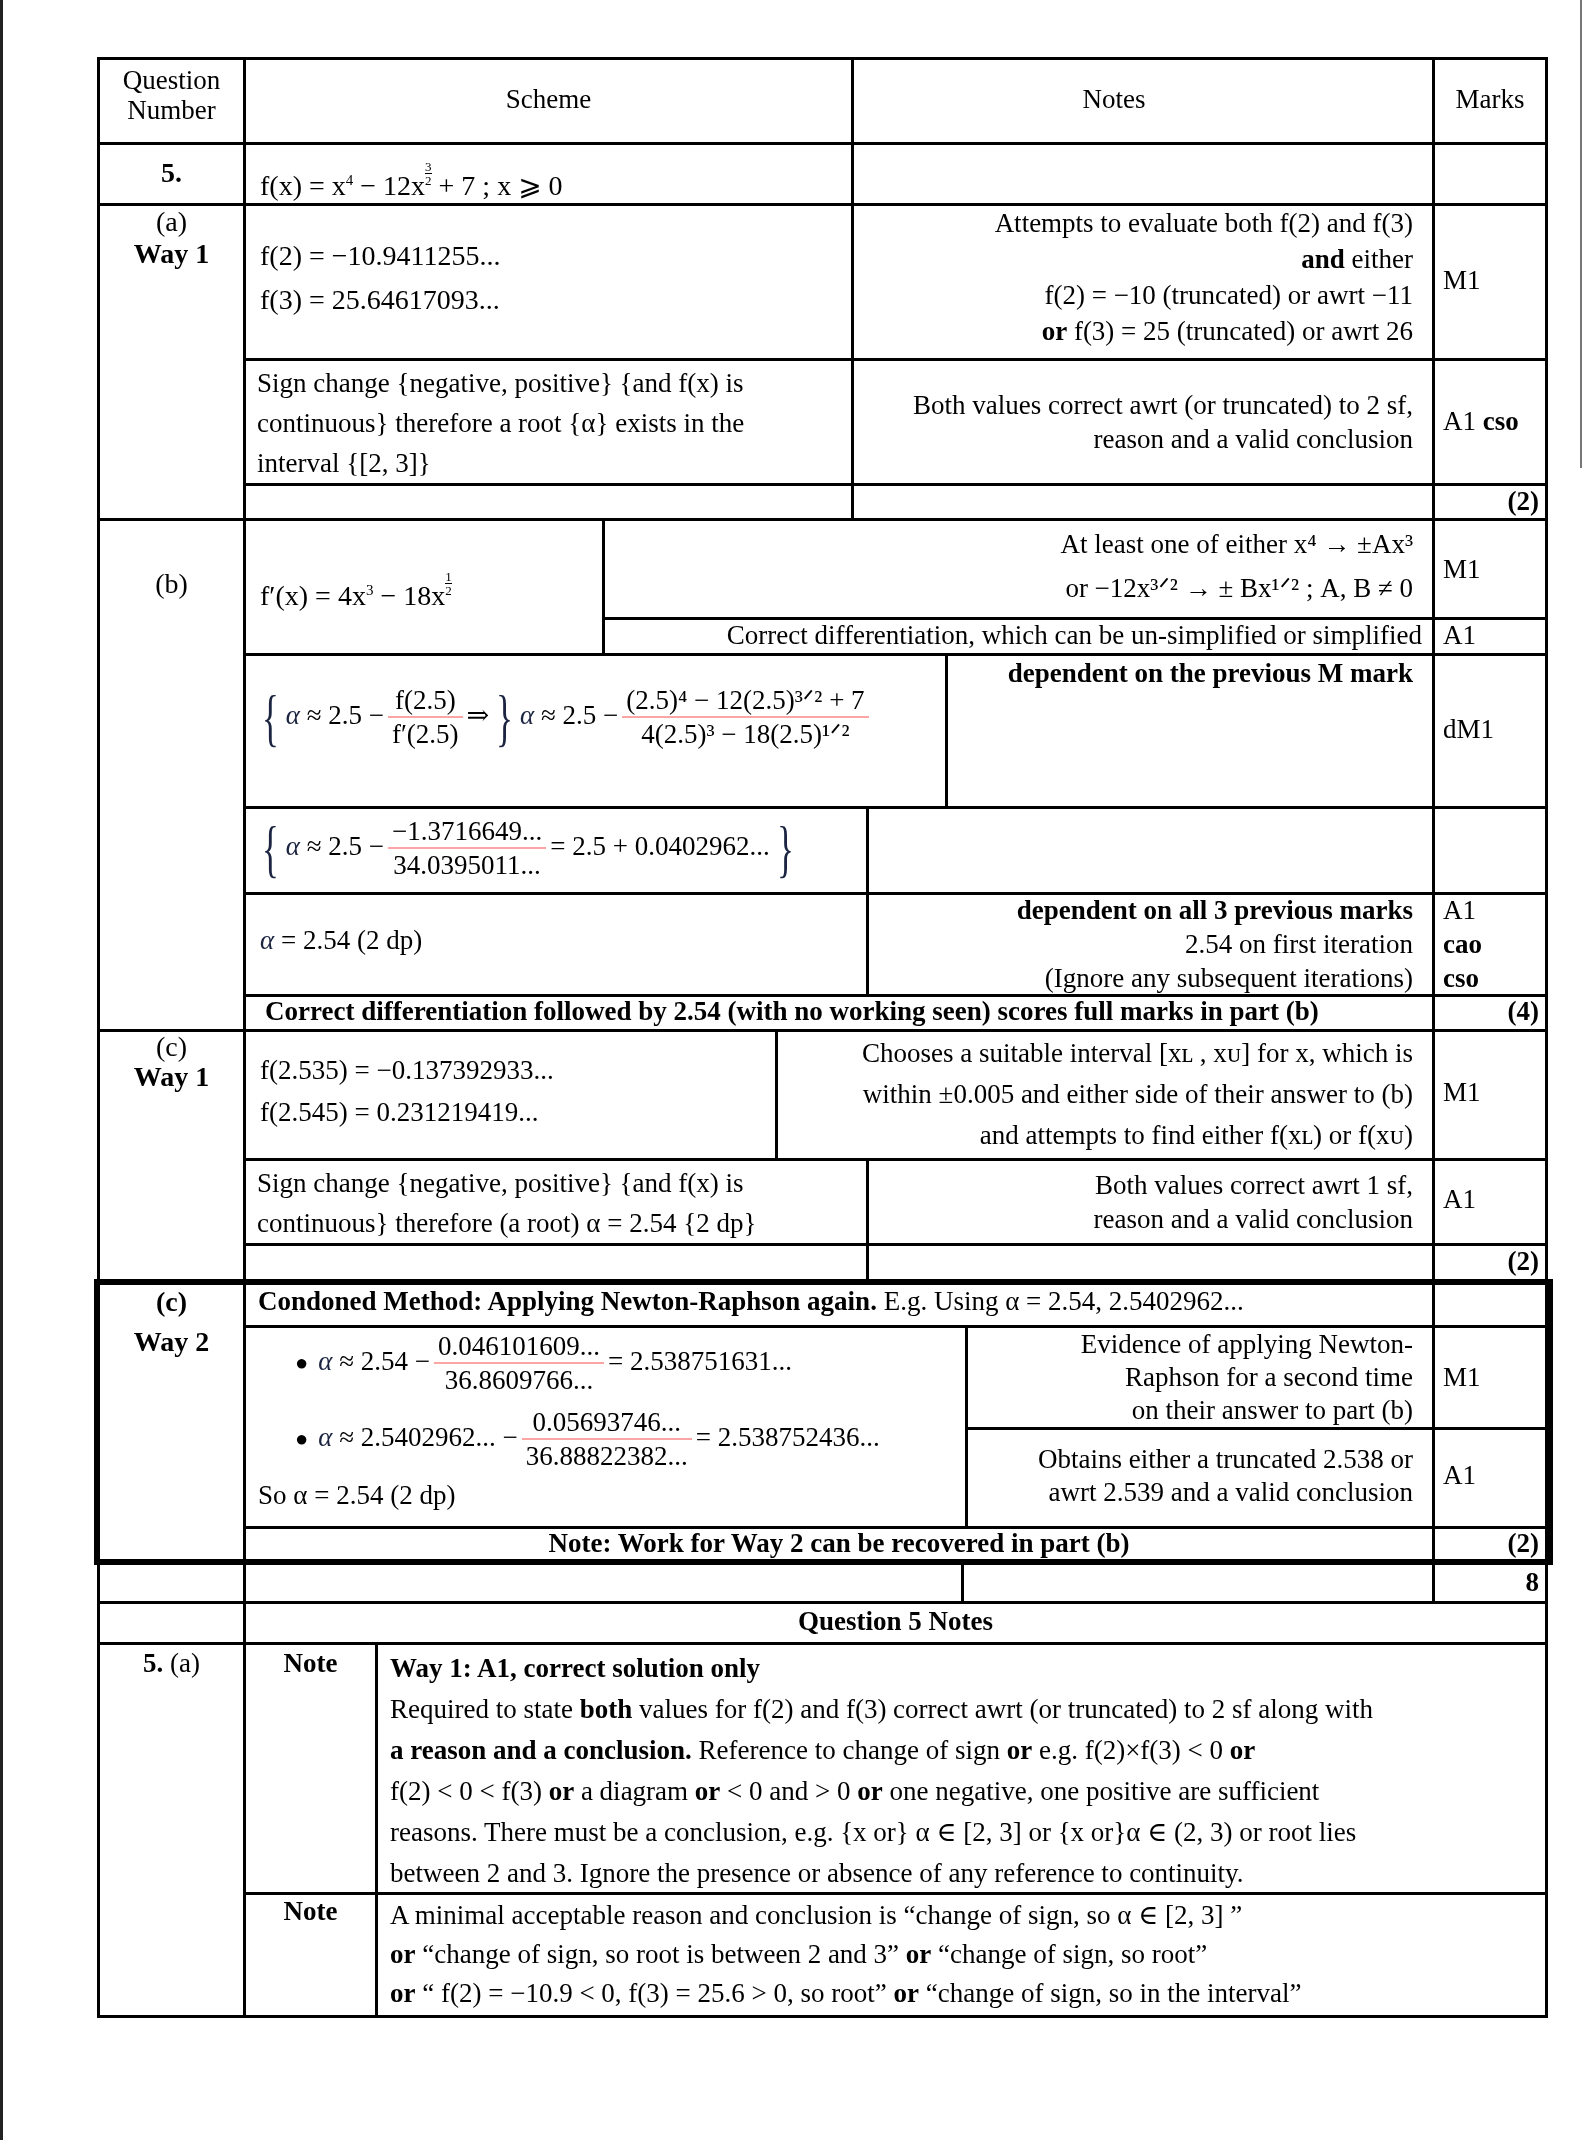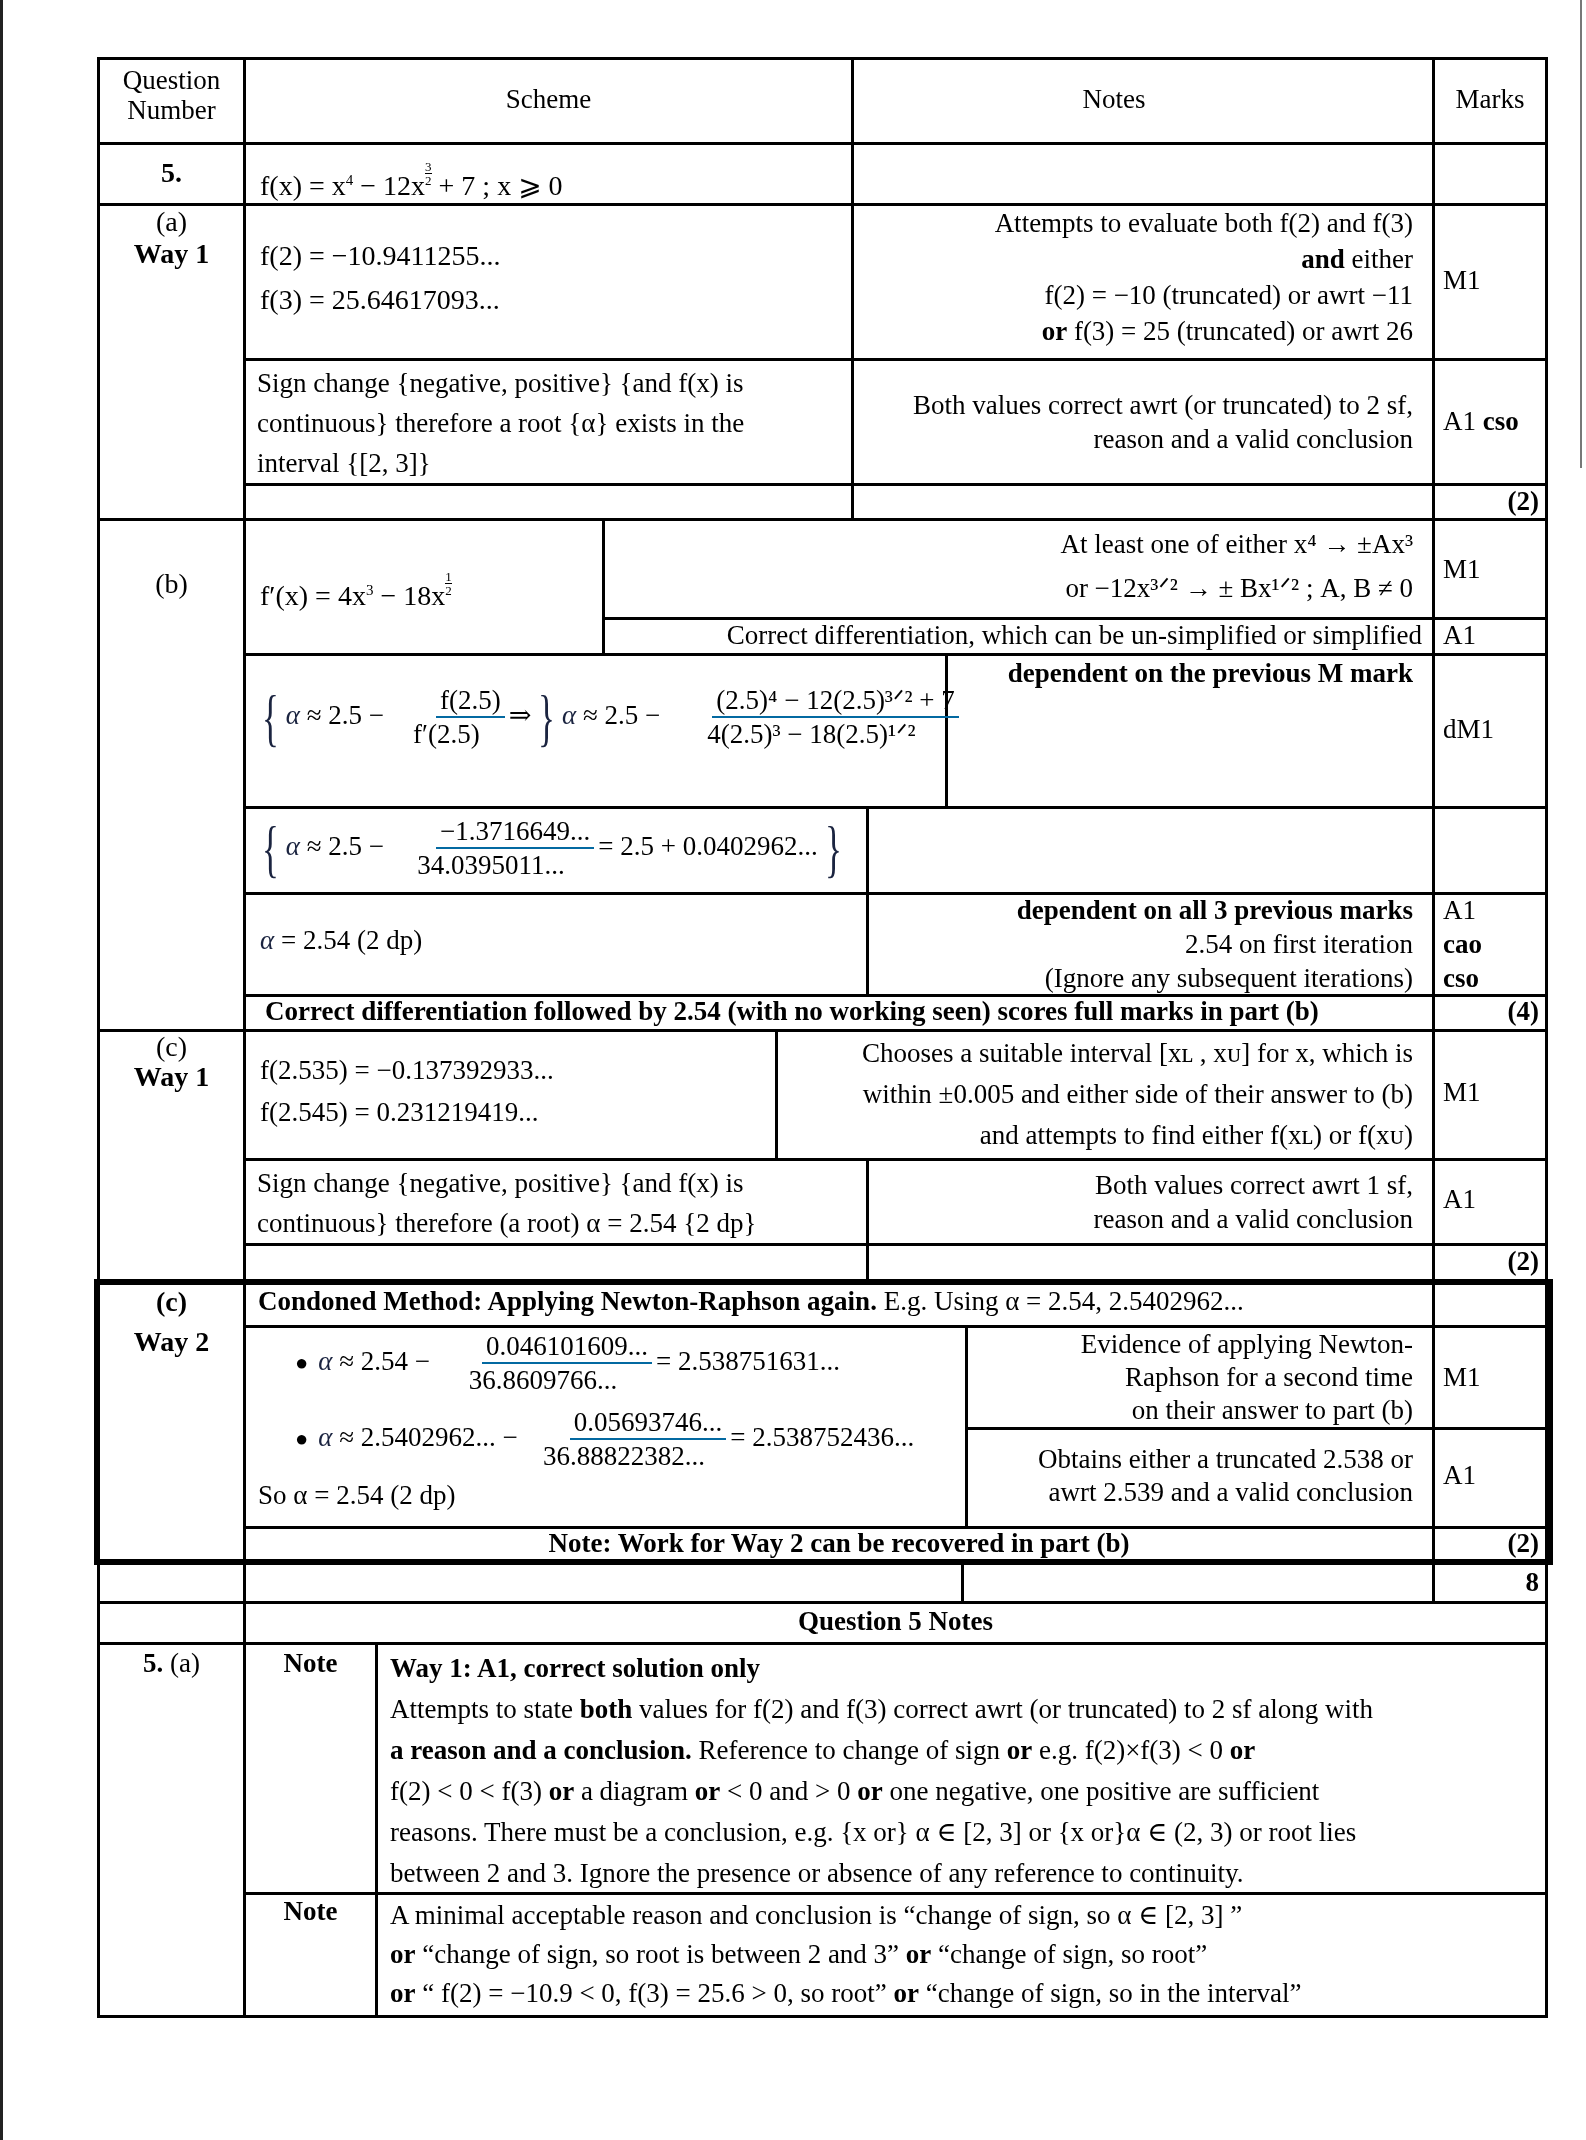--- a/index.html
+++ b/index.html
@@ -10,21 +10,21 @@
   .hl { position:absolute; height:3px; background:#000; }
   .vl { position:absolute; width:3px; background:#000; }
   .thick { position:absolute; border:6px solid #000; box-sizing:border-box; pointer-events:none; }
   .t { position:absolute; white-space:nowrap; line-height:1.15; }
   .ctr { text-align:center; }
   .rt { text-align:right; }
   .b { font-weight:bold; }
   .i { font-style:italic; }
   .al { font-style:italic; color:#1b2440; }
   .frac { display:inline-block; vertical-align:middle; text-align:center; margin:0 4px; }
-  .frac .n { display:block; padding:0 4px; border-bottom:2px solid #0369a1; line-height:1.2;margin-left:48px; }
+  .frac .n { display:block; padding:0 4px; border-bottom:2px solid #fca5a5; line-height:1.2; }
   .frac .d { display:block; padding:0 4px; line-height:1.2; }
   sup { font-size:15px; }
   .sfrac { display:inline-block; vertical-align:super; font-size:13px; text-align:center; line-height:1; }
   .sfrac span { display:block; }
   .sfrac .sn { border-bottom:1px solid #000; }
   .brace { color:#1b2440; font-size:64px; line-height:0.8; display:inline-block; vertical-align:middle; transform:scaleX(0.55); }
   .bullet { font-size:22px; margin-right:10px; }
 </style>
 </head>
 <body>
@@ -195,21 +195,21 @@
   <div class="t ctr b" style="left:246px;top:1528px;width:1186px;font-size:27px">Note:  Work for Way 2 can be recovered in part (b)</div>
   <div class="t rt b" style="left:1435px;top:1528px;width:104px;font-size:27px">(2)</div>
 
   <div class="t rt b" style="left:1435px;top:1567px;width:104px;font-size:27px">8</div>
 
   <div class="t ctr b" style="left:246px;top:1606px;width:1299px;font-size:27px">Question 5 Notes</div>
   <div class="t ctr" style="left:100px;top:1648px;width:143px;font-size:27px"><span class="b">5.</span><span> (a)</span></div>
   <div class="t ctr b" style="left:246px;top:1648px;width:129px;font-size:27px">Note</div>
   <div class="t" style="left:390px;top:1648px;font-size:27px;line-height:41px">
     <div class="b">Way 1:  A1, correct solution only</div>
-    <div><span>Attempts to state </span><span class="b">both</span><span> values for  f(2)  and  f(3)  correct awrt (or truncated) to 2 sf along with</span></div>
+    <div><span>Required to state </span><span class="b">both</span><span> values for  f(2)  and  f(3)  correct awrt (or truncated) to 2 sf along with</span></div>
     <div><span class="b">a reason and a conclusion.</span><span>  Reference to change of sign </span><span class="b">or</span><span> e.g.  f(2)×f(3) &lt; 0  </span><span class="b">or</span></div>
     <div><span> f(2) &lt; 0 &lt; f(3)  </span><span class="b">or</span><span> a diagram </span><span class="b">or</span><span>  &lt; 0  and  &gt; 0  </span><span class="b">or</span><span> one negative, one positive are sufficient</span></div>
     <div>reasons.  There must be a conclusion, e.g.  {x or} α ∈ [2, 3]  or  {x or}α ∈ (2, 3)  or root lies</div>
     <div>between 2 and 3.  Ignore the presence or absence of any reference to continuity.</div>
   </div>
 
   <div class="t ctr b" style="left:246px;top:1896px;width:129px;font-size:27px">Note</div>
   <div class="t" style="left:390px;top:1896px;font-size:27px;line-height:39px">
     <div>A minimal acceptable reason and conclusion is “change of sign, so α ∈ [2, 3] ”</div>
     <div><span class="b">or</span><span> “change of sign, so root is between 2 and 3”  </span><span class="b">or</span><span>  “change of sign, so root”</span></div>

